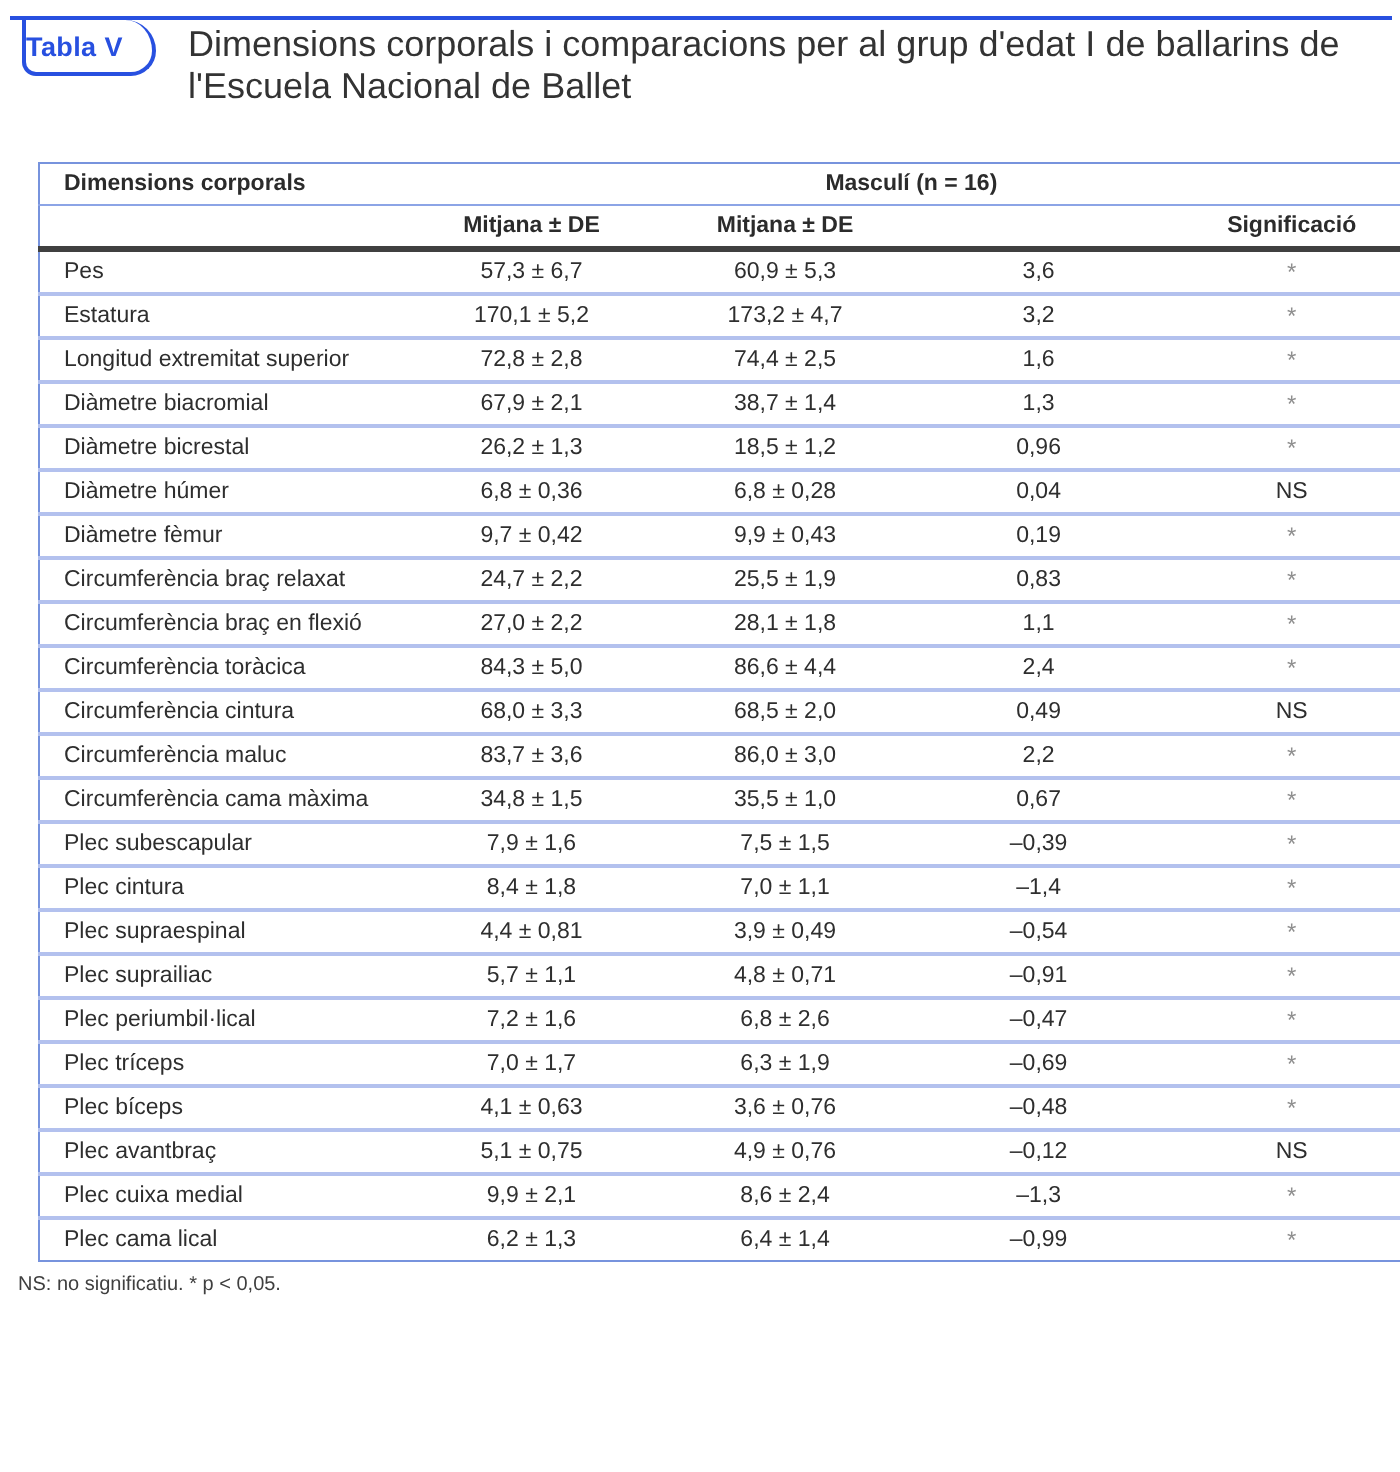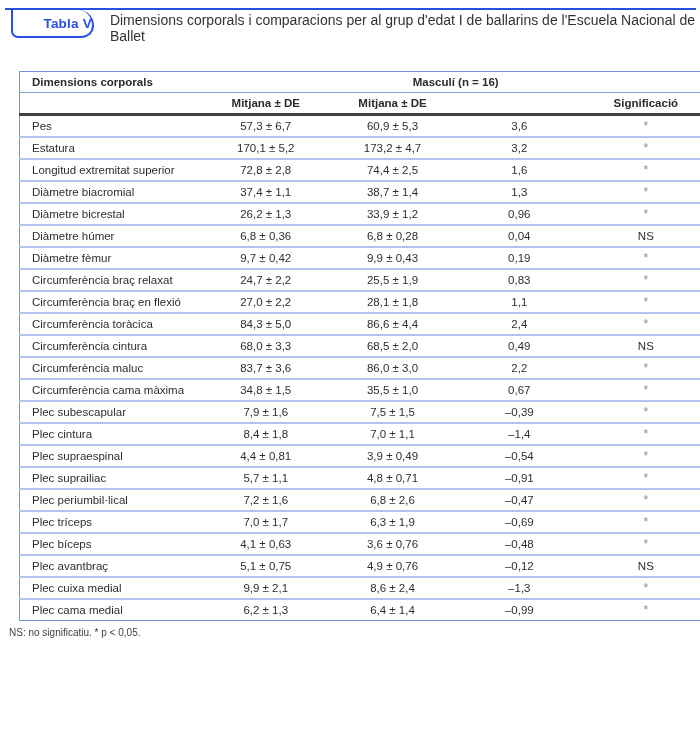--- a/index.html
+++ b/index.html
@@ -23,30 +23,30 @@
   }
   .caption-tab {
     margin-left: 6px;
     width: 84px;
     height: 26px;
     border: 2px solid #2850e0;
     border-top: none;
     border-radius: 0 22px 18px 10px;
     display: flex;
     align-items: center;
-    justify-content: flex-end;
+    justify-content: flex-start;
     color: #2850e0;
     font-weight: bold;
     font-size: 13.5px;
     letter-spacing: 0.2px;
   }
   .caption-title {
     margin-left: 16px;
     align-self: center;
-    font-size: 14px;
+    font-size: 18px;
     color: #333333;
     padding-top: 2px;
   }
 
   
   table.dims {
     width: 691px;
     margin: 27px 4px 0 19px;
     border-collapse: collapse;
     border: 1px solid #7793dd;
@@ -137,30 +137,30 @@
   <tr>
     <td class="left">Longitud extremitat superior</td>
     <td>72,8 ± 2,8</td>
     <td>74,4 ± 2,5</td>
     <td>1,6</td>
     <td class="star">*</td>
   </tr>
 
   <tr>
     <td class="left">Diàmetre biacromial</td>
-    <td>37,4 ± 1,1</td>
+    <td>67,9 ± 2,1</td>
     <td>38,7 ± 1,4</td>
     <td>1,3</td>
     <td class="star">*</td>
   </tr>
 
   <tr>
     <td class="left">Diàmetre bicrestal</td>
     <td>26,2 ± 1,3</td>
-    <td>33,9 ± 1,2</td>
+    <td>18,5 ± 1,2</td>
     <td>0,96</td>
     <td class="star">*</td>
   </tr>
 
   <tr>
     <td class="left">Diàmetre húmer</td>
     <td>6,8 ± 0,36</td>
     <td>6,8 ± 0,28</td>
     <td>0,04</td>
     <td>NS</td>
@@ -290,21 +290,21 @@
 
   <tr>
     <td class="left">Plec cuixa medial</td>
     <td>9,9 ± 2,1</td>
     <td>8,6 ± 2,4</td>
     <td>–1,3</td>
     <td class="star">*</td>
   </tr>
 
   <tr>
-    <td class="left">Plec cama medial</td>
+    <td class="left">Plec cama lical</td>
     <td>6,2 ± 1,3</td>
     <td>6,4 ± 1,4</td>
     <td>–0,99</td>
     <td class="star">*</td>
   </tr>
 </tbody>
   </table>
 
   <div class="footnote">NS: no significatiu. * p &lt; 0,05.</div>
 

